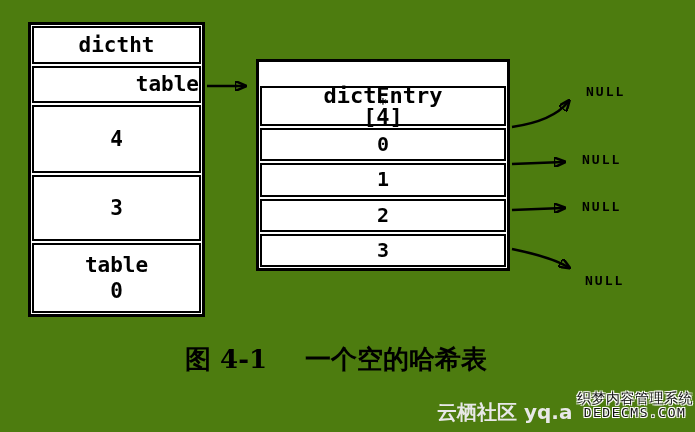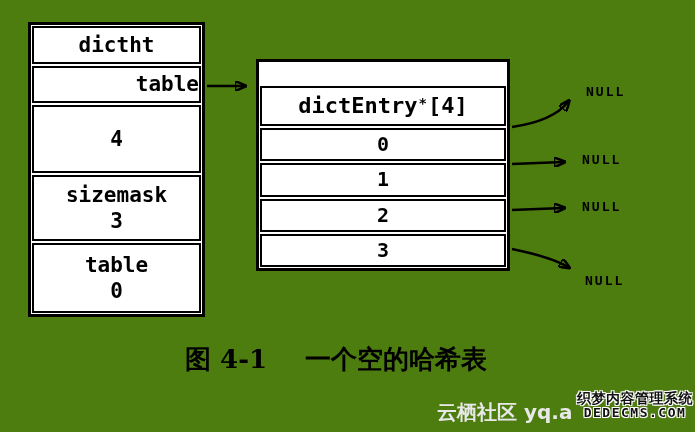--- a/index.html
+++ b/index.html
@@ -41,21 +41,21 @@
     font-weight: bold;
     font-size: 21px;
     line-height: 1.25;
     flex: none;
   }
   .cell.grow { flex: 1; }
   .h38 { height: 38px; }
   .h37 { height: 37px; align-items: flex-end; }
   .h68 { height: 68px; }
   .h66 { height: 66px; }
-  .hdr { height: 40px; font-size: 22px; flex-direction: row; margin-top: 24px; }
+  .hdr { height: 40px; font-size: 22px; flex-direction: column; margin-top: 24px; }
   .slot { flex: 1; font-size: 20px; }
   .hdr sup { font-size: 14px; line-height: 0; margin: -6px 1px 0 1px; }
 
   
   .arrows {
     position: absolute; left: 0; top: 0;
     width: 695px; height: 432px;
     pointer-events: none;
   }
   .arrows path { stroke: #000; stroke-width: 2.5; fill: none; }
@@ -93,21 +93,21 @@
     font-weight: bold;
     font-size: 20px;
     color: #e8e8e8;
     white-space: nowrap;
   }
   .wm-cms {
     position: absolute;
     right: 2px; top: 391px;
     text-align: right;
     font-family: "DejaVu Sans Mono", "Liberation Mono", monospace;
-    font-weight: bold;
+    font-weight: normal;
     color: #111;
     line-height: 1.1;
     text-shadow: -1px -1px 0 #fff, 1px -1px 0 #fff, -1px 1px 0 #fff,
                   1px 1px 0 #fff, 0 0 2px #fff;
   }
   .wm-cms .line1 { font-size: 14px; letter-spacing: 0.5px; }
   .wm-cms .line2 { font-size: 13px; letter-spacing: 1.5px; text-align: center; }
 </style>
 </head>
 <body>
@@ -118,21 +118,20 @@
     <div class="cell h38">
       <span>dictht</span>
     </div>
     <div class="cell h37">
       <span>table</span>
     </div>
     <div class="cell h68">
       <span>4</span>
     </div>
     <div class="cell h66">
-      <span>sizemask</span>
       <span>3</span>
     </div>
     <div class="cell grow">
       <span>table</span>
       <span>0</span>
     </div>
   </div>
 
   <div class="array-box">
     <div class="cell hdr">

